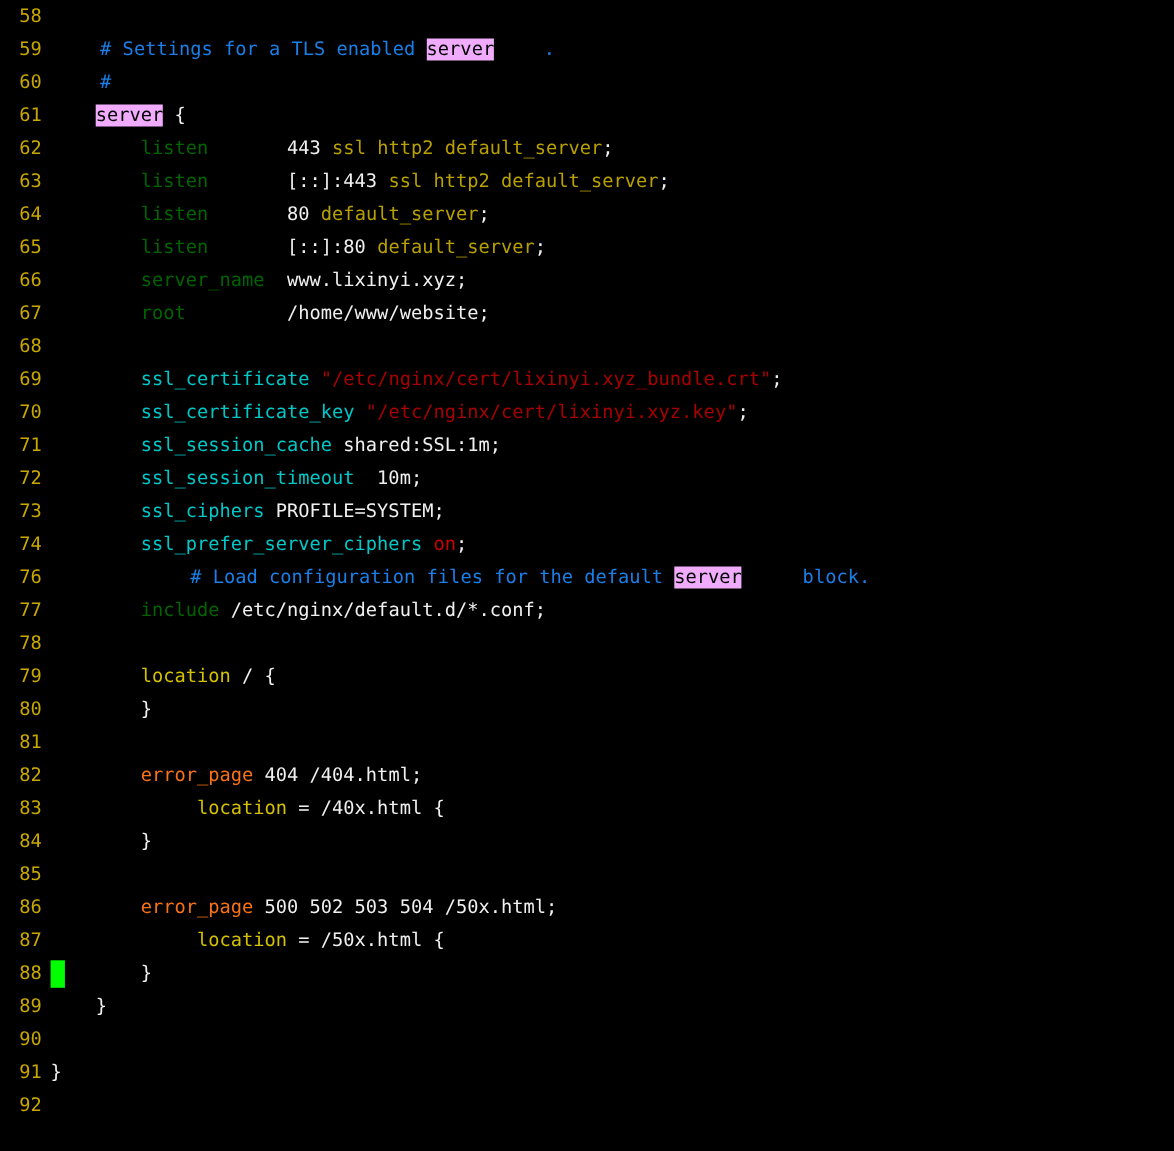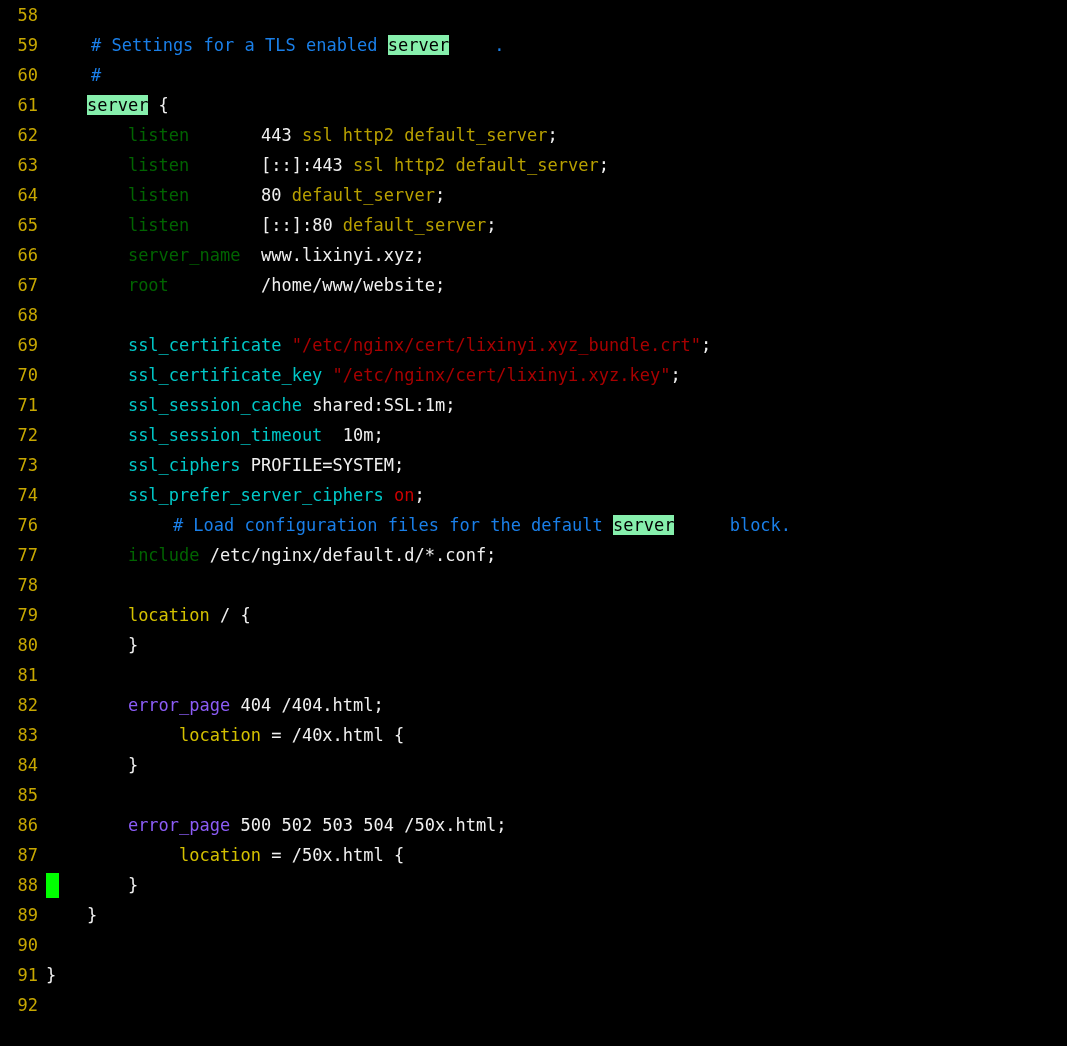--- a/index.html
+++ b/index.html
@@ -34,28 +34,28 @@
   .code {
     display: inline-block;
     padding-left: 8px;
     white-space: pre;
   }
   
   .t-comment   { color: #1a7fe8; margin-left: 45px; }
   .t-directive { color: #006400; }
   .t-ssl       { color: #00c8c8; }
   .t-location  { color: #d4c100; }
-  .t-err       { color: #8b5cf6; }
+  .t-err       { color: #f97316; }
   .t-string    { color: #a80000; }
   .t-value     { color: #b8a000; }
   .t-plain     { color: #f0f0f0; }
   .t-brace     { color: #f0f0f0; }
   .t-on        { color: #cc0000; }
   .hl {
-    background: #86efac;
+    background: #f0abfc;
     color: #000000;
   }
   .cursor {
     position: absolute;
     left: 46px;
     top: 3px;
     width: 13px;
     height: 25px;
     background: #00ff00;
   }

